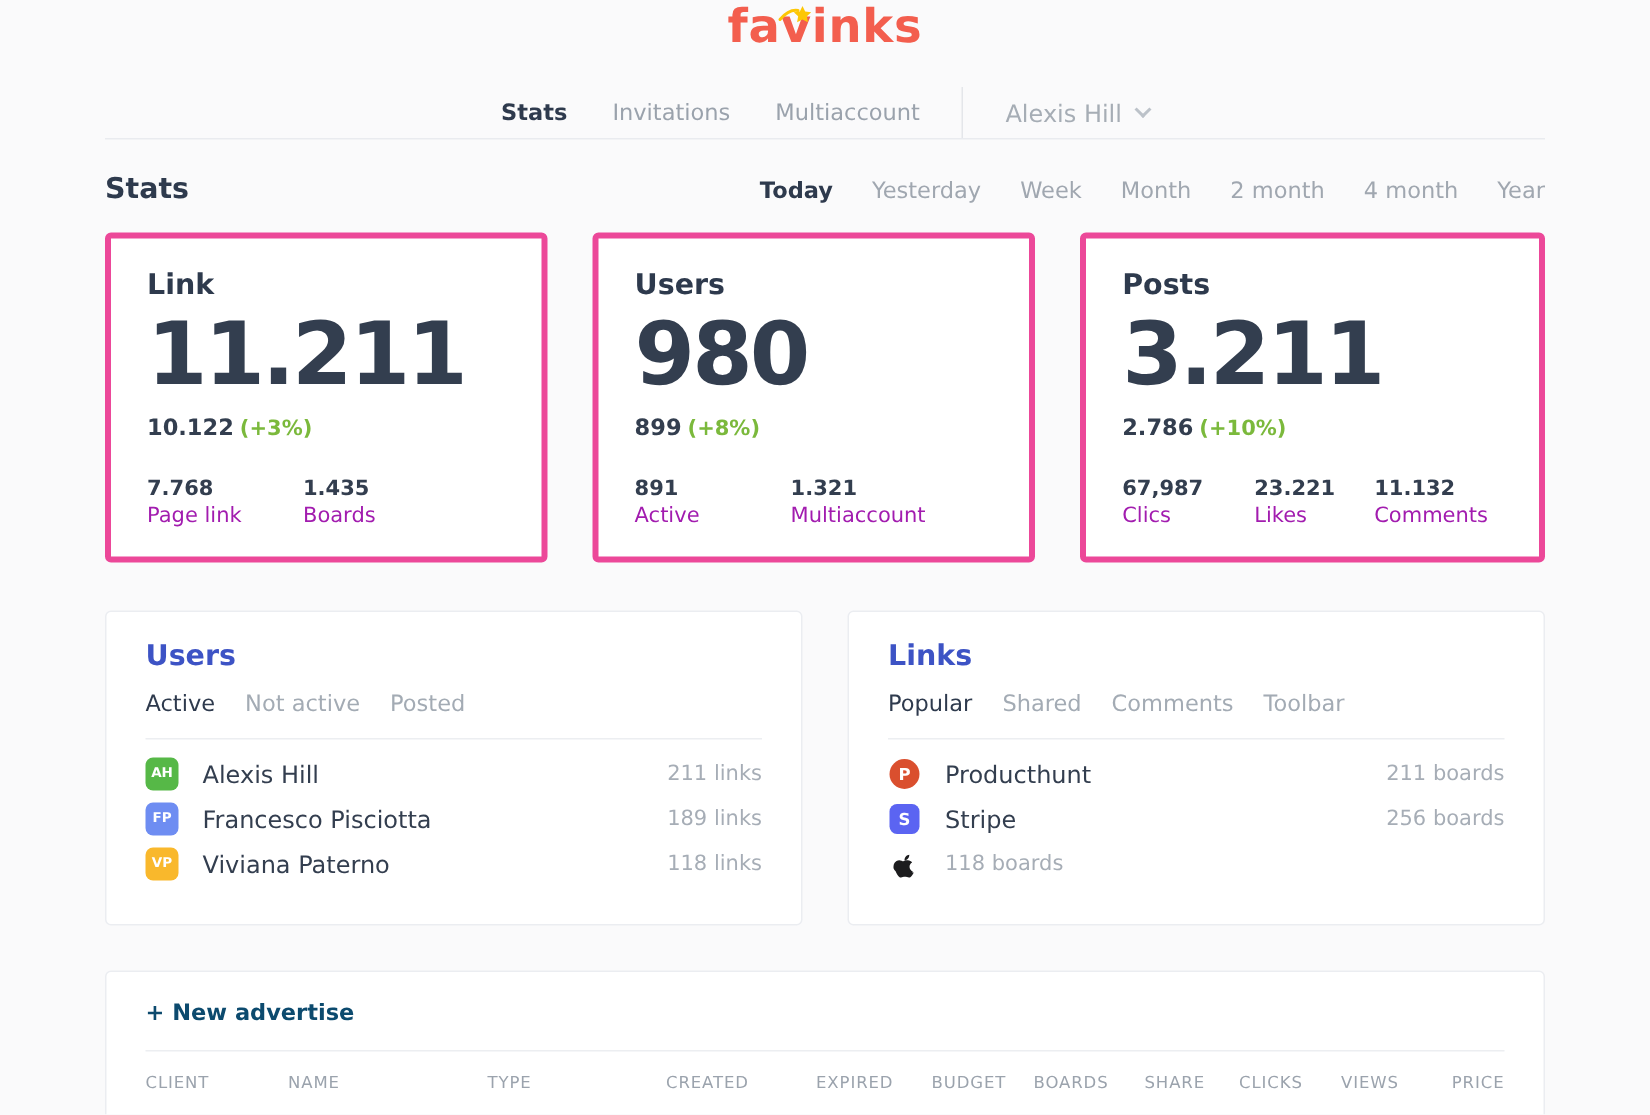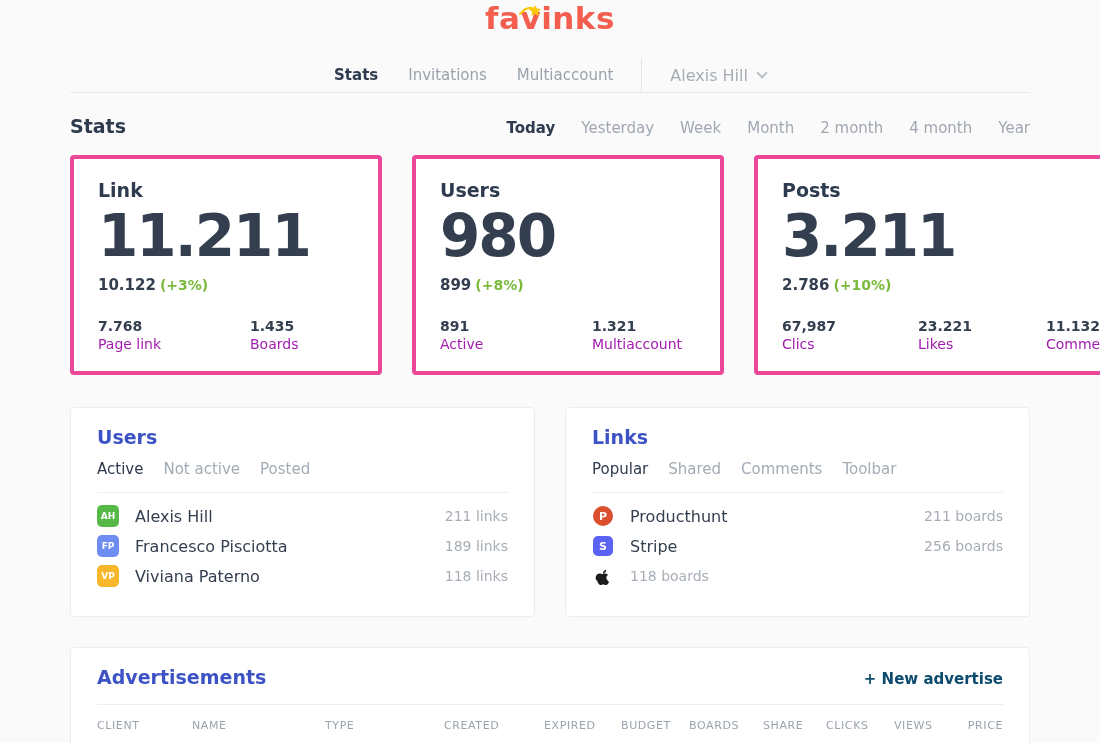--- a/index.html
+++ b/index.html
@@ -36,21 +36,21 @@
 
   
   .cards-row { display:flex; gap:30px; margin-top:18px; }
   .card { flex:1; height:220px; background:#fff; border:4px solid #ec4899; border-radius:4px;
           padding:20px 24px; }
   .card-title { font-size:19px; font-weight:700; color:#2e3a4d; }
   .card-value { font-size:58px; font-weight:700; color:#333e4f; line-height:1.15;
                 letter-spacing:-2px; margin-top:2px; }
   .card-prev { margin-top:6px; font-size:15px; font-weight:700; color:#333e4f; }
   .card-delta { color:#7bb93c; margin-left:4px; font-size:14px; }
-  .substats { display:flex; margin-top:24px;gap:48px; }
+  .substats { display:flex; margin-top:24px; }
   .substat { min-width:94px; margin-right:10px; }
   .substat .v { font-size:14px; font-weight:700; color:#333e4f; }
   .substat .l { font-size:14px; color:#a21caf; margin-top:2px; }
 
   
   .panels-row { display:flex; gap:30px; margin-top:32px; }
   .panel { flex:1; height:210px; background:#fff; border:1px solid #ebedf1; border-radius:4px;
            padding:18px 26px; }
   .panel-title { font-size:19px; font-weight:700; color:#3d53c5; cursor:pointer; }
   .panel-tabs { display:flex; gap:20px; margin-top:12px; }
@@ -248,21 +248,20 @@
             </span>
             <span class="row-meta">118 boards</span>
           </div>
         </div>
       </div>
 
     </div>
 
     <div class="adv-card">
       <div class="adv-head">
-        <div class="adv-title">Advertisements</div>
         <div class="adv-new">+ New advertise</div>
       </div>
       <div class="adv-divider"></div>
       <div class="adv-cols">
         <span class="adv-col c0">CLIENT</span>
         <span class="adv-col c1">NAME</span>
         <span class="adv-col c2">TYPE</span>
         <span class="adv-col c3">CREATED</span>
         <span class="adv-col c4">EXPIRED</span>
         <span class="adv-col c5">BUDGET</span>

